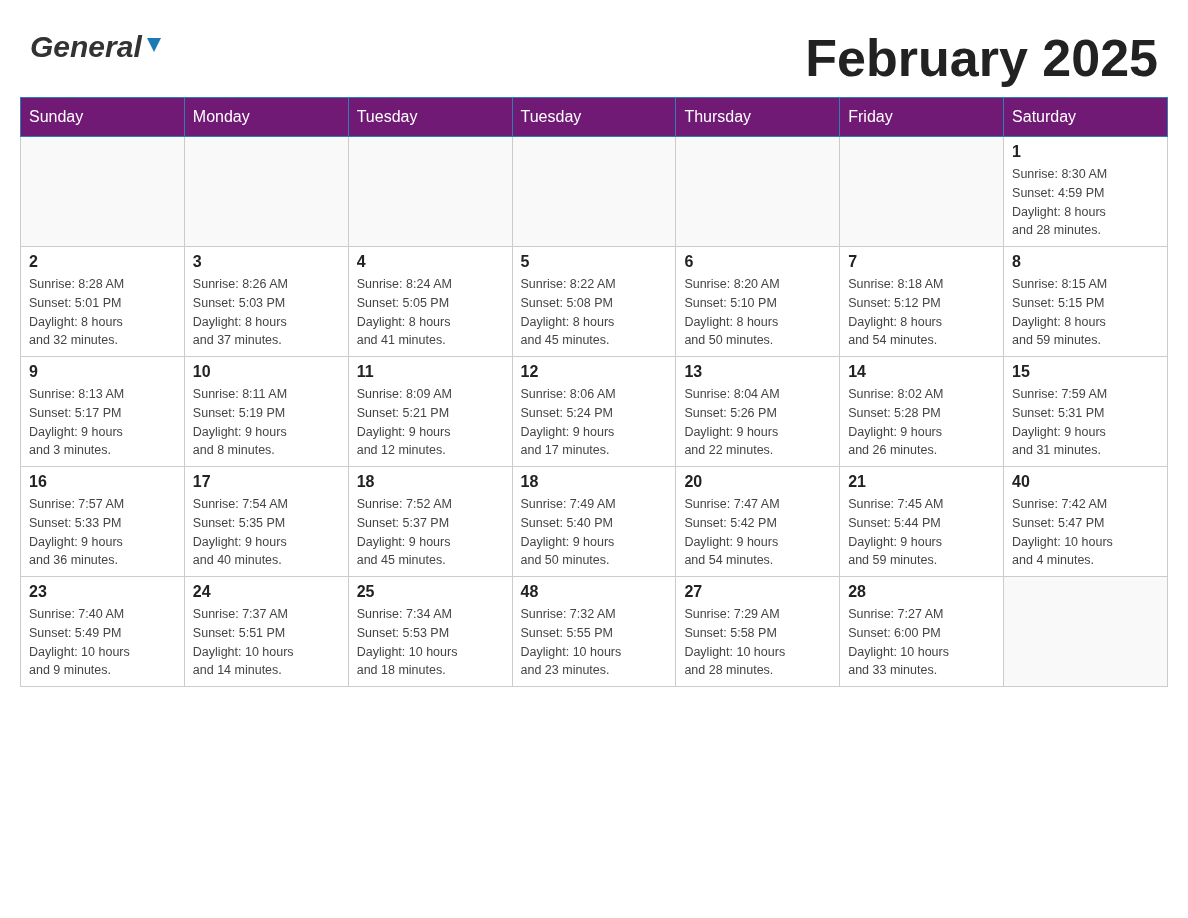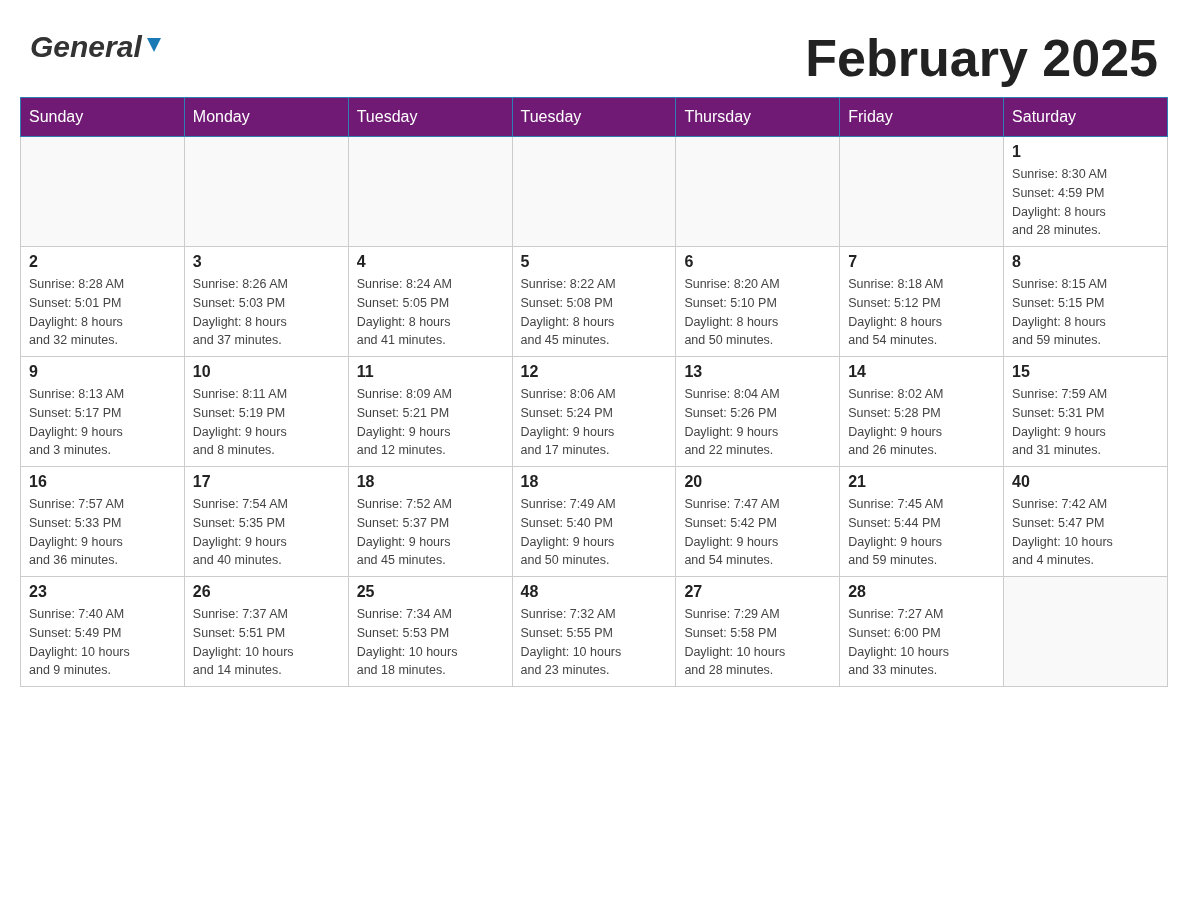--- a/index.html
+++ b/index.html
@@ -222,21 +222,21 @@
           <span class="day-number">40</span>
           <div class="day-info">Sunrise: 7:42 AM<br>Sunset: 5:47 PM<br>Daylight: 10 hours<br>and 4 minutes.</div>
         </td>
       </tr>
       <tr class="row-separator">
         <td>
           <span class="day-number">23</span>
           <div class="day-info">Sunrise: 7:40 AM<br>Sunset: 5:49 PM<br>Daylight: 10 hours<br>and 9 minutes.</div>
         </td>
         <td>
-          <span class="day-number">26</span>
+          <span class="day-number">24</span>
           <div class="day-info">Sunrise: 7:37 AM<br>Sunset: 5:51 PM<br>Daylight: 10 hours<br>and 14 minutes.</div>
         </td>
         <td>
           <span class="day-number">25</span>
           <div class="day-info">Sunrise: 7:34 AM<br>Sunset: 5:53 PM<br>Daylight: 10 hours<br>and 18 minutes.</div>
         </td>
         <td>
           <span class="day-number">48</span>
           <div class="day-info">Sunrise: 7:32 AM<br>Sunset: 5:55 PM<br>Daylight: 10 hours<br>and 23 minutes.</div>
         </td>

